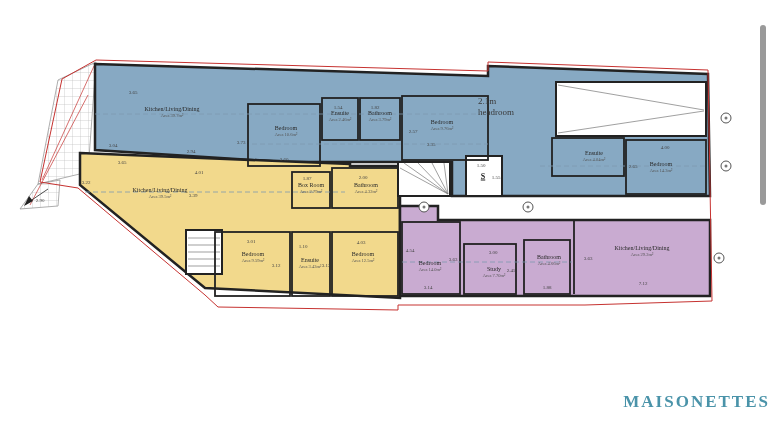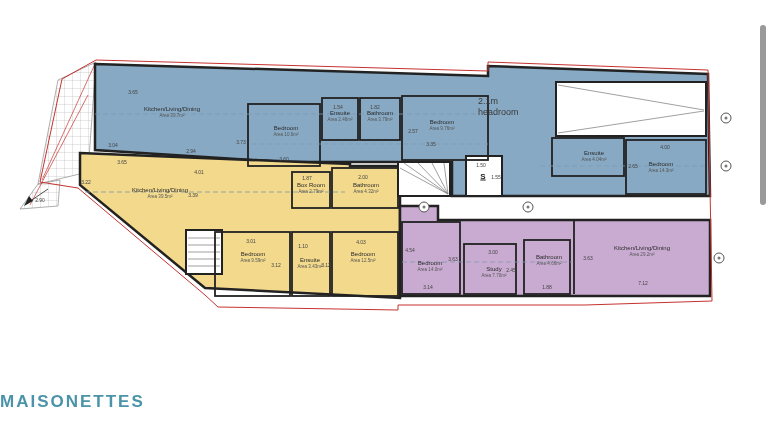--- a/index.html
+++ b/index.html
@@ -1,36 +1,36 @@
 <!DOCTYPE html>
 <html><head>
 <meta charset="utf-8">
 <style>
   html,body{margin:0;padding:0;background:#ffffff;}
   #stage{position:relative;width:770px;height:430px;background:#fff;overflow:hidden;
-         font-family:Liberation Sans, sans-serif;}
+         font-family:Liberation Serif, serif;}
   
   .rl{position:absolute;transform:translate(-50%,-50%);text-align:center;line-height:1.15;
       color:#2b2b2b;pointer-events:none;white-space:nowrap;}
   .rl .nm{display:block;font-size:6px;}
   .rl .ar{display:block;font-size:4.5px;color:#555;}
   
   .dim{position:absolute;transform:translate(-50%,-50%);font-size:5px;color:#444;
        white-space:nowrap;pointer-events:none;}
   .headroom{position:absolute;left:478px;top:96px;width:46px;font-size:9px;color:#3a3a3a;
             line-height:1.2;}
   .store-s{position:absolute;transform:translate(-50%,-50%);font-size:8px;color:#222;
            font-weight:bold;text-decoration:underline;}
   .marker{position:absolute;width:9px;height:9px;border:1px solid #555;border-radius:50%;
           background:#fff;transform:translate(-50%,-50%);}
   .marker::after{content:"";position:absolute;left:3px;top:3px;width:3px;height:3px;
           background:#777;border-radius:50%;}
   .scrollbar{position:absolute;right:4px;top:25px;width:6px;height:180px;background:#9a9a9a;
           border-radius:3px;}
-  .title{position:absolute;left:0;right:0;top:392px;text-align:left;font-size:17px;
+  .title{position:absolute;left:0;right:0;top:392px;text-align:right;font-size:17px;
          font-weight:bold;letter-spacing:2px;color:#4a93a9;}
   svg{position:absolute;left:0;top:0;}
 </style>
 </head>
 <body>
 
 <div id="stage">
 
   <svg width="770" height="430" viewBox="0 0 770 430">
     <defs>

